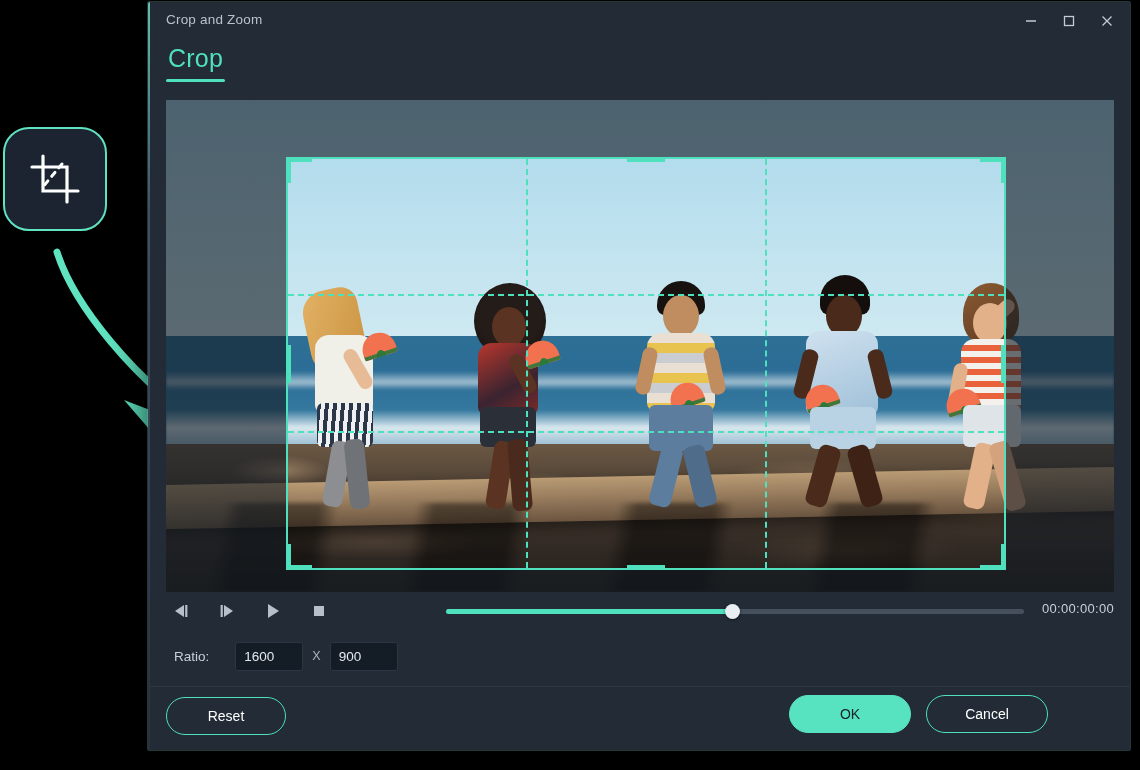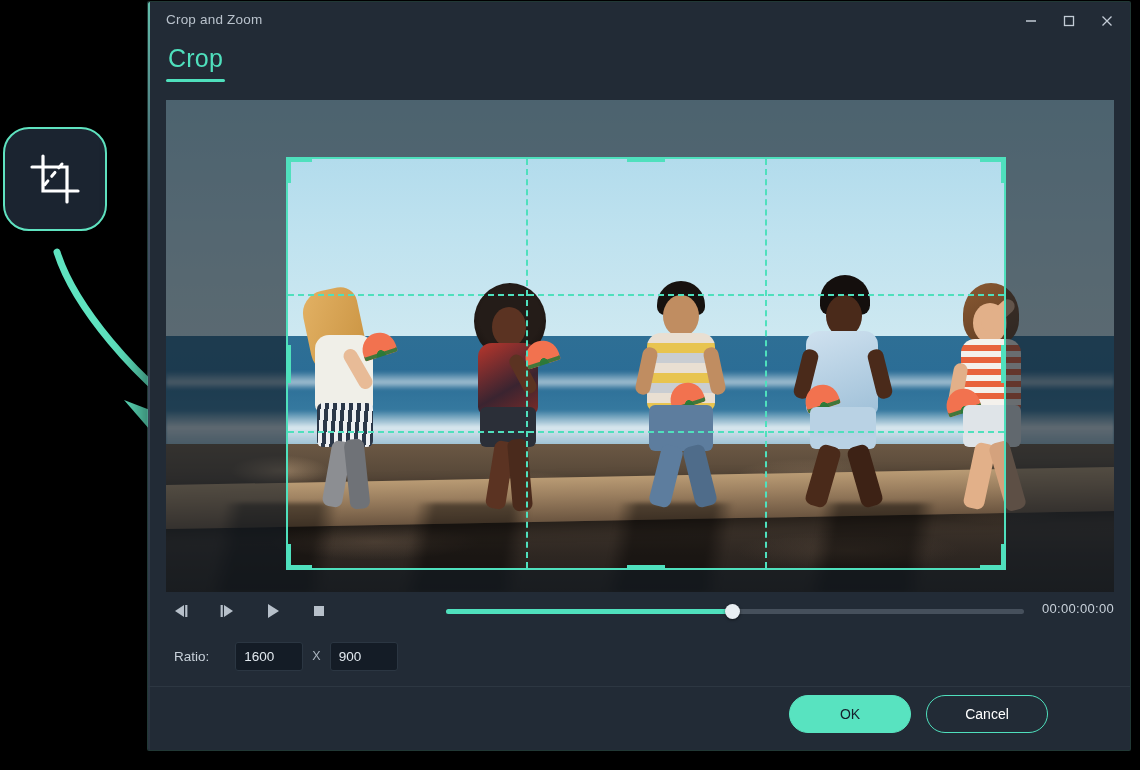--- a/index.html
+++ b/index.html
@@ -340,16 +340,17 @@
     </div>
 
     <div class="ratio-row">
       <span class="ratio-label">Ratio:</span>
       <input class="num-field" type="text" value="1600" style="">
       <span class="x-label">X</span>
       <input class="num-field" type="text" value="900" style="">
     </div>
 
     <div class="footer-sep"></div>
+    <div class="btn btn-outline" style="left:18px; top:695px; width:120px;">Reset</div>
     <div class="btn btn-fill" style="left:641px; top:693px; width:122px;text-align:center;">OK</div>
     <div class="btn btn-outline" style="left:778px; top:693px; width:122px;">Cancel</div>
   </div>
 </div>
 
 </body></html>

